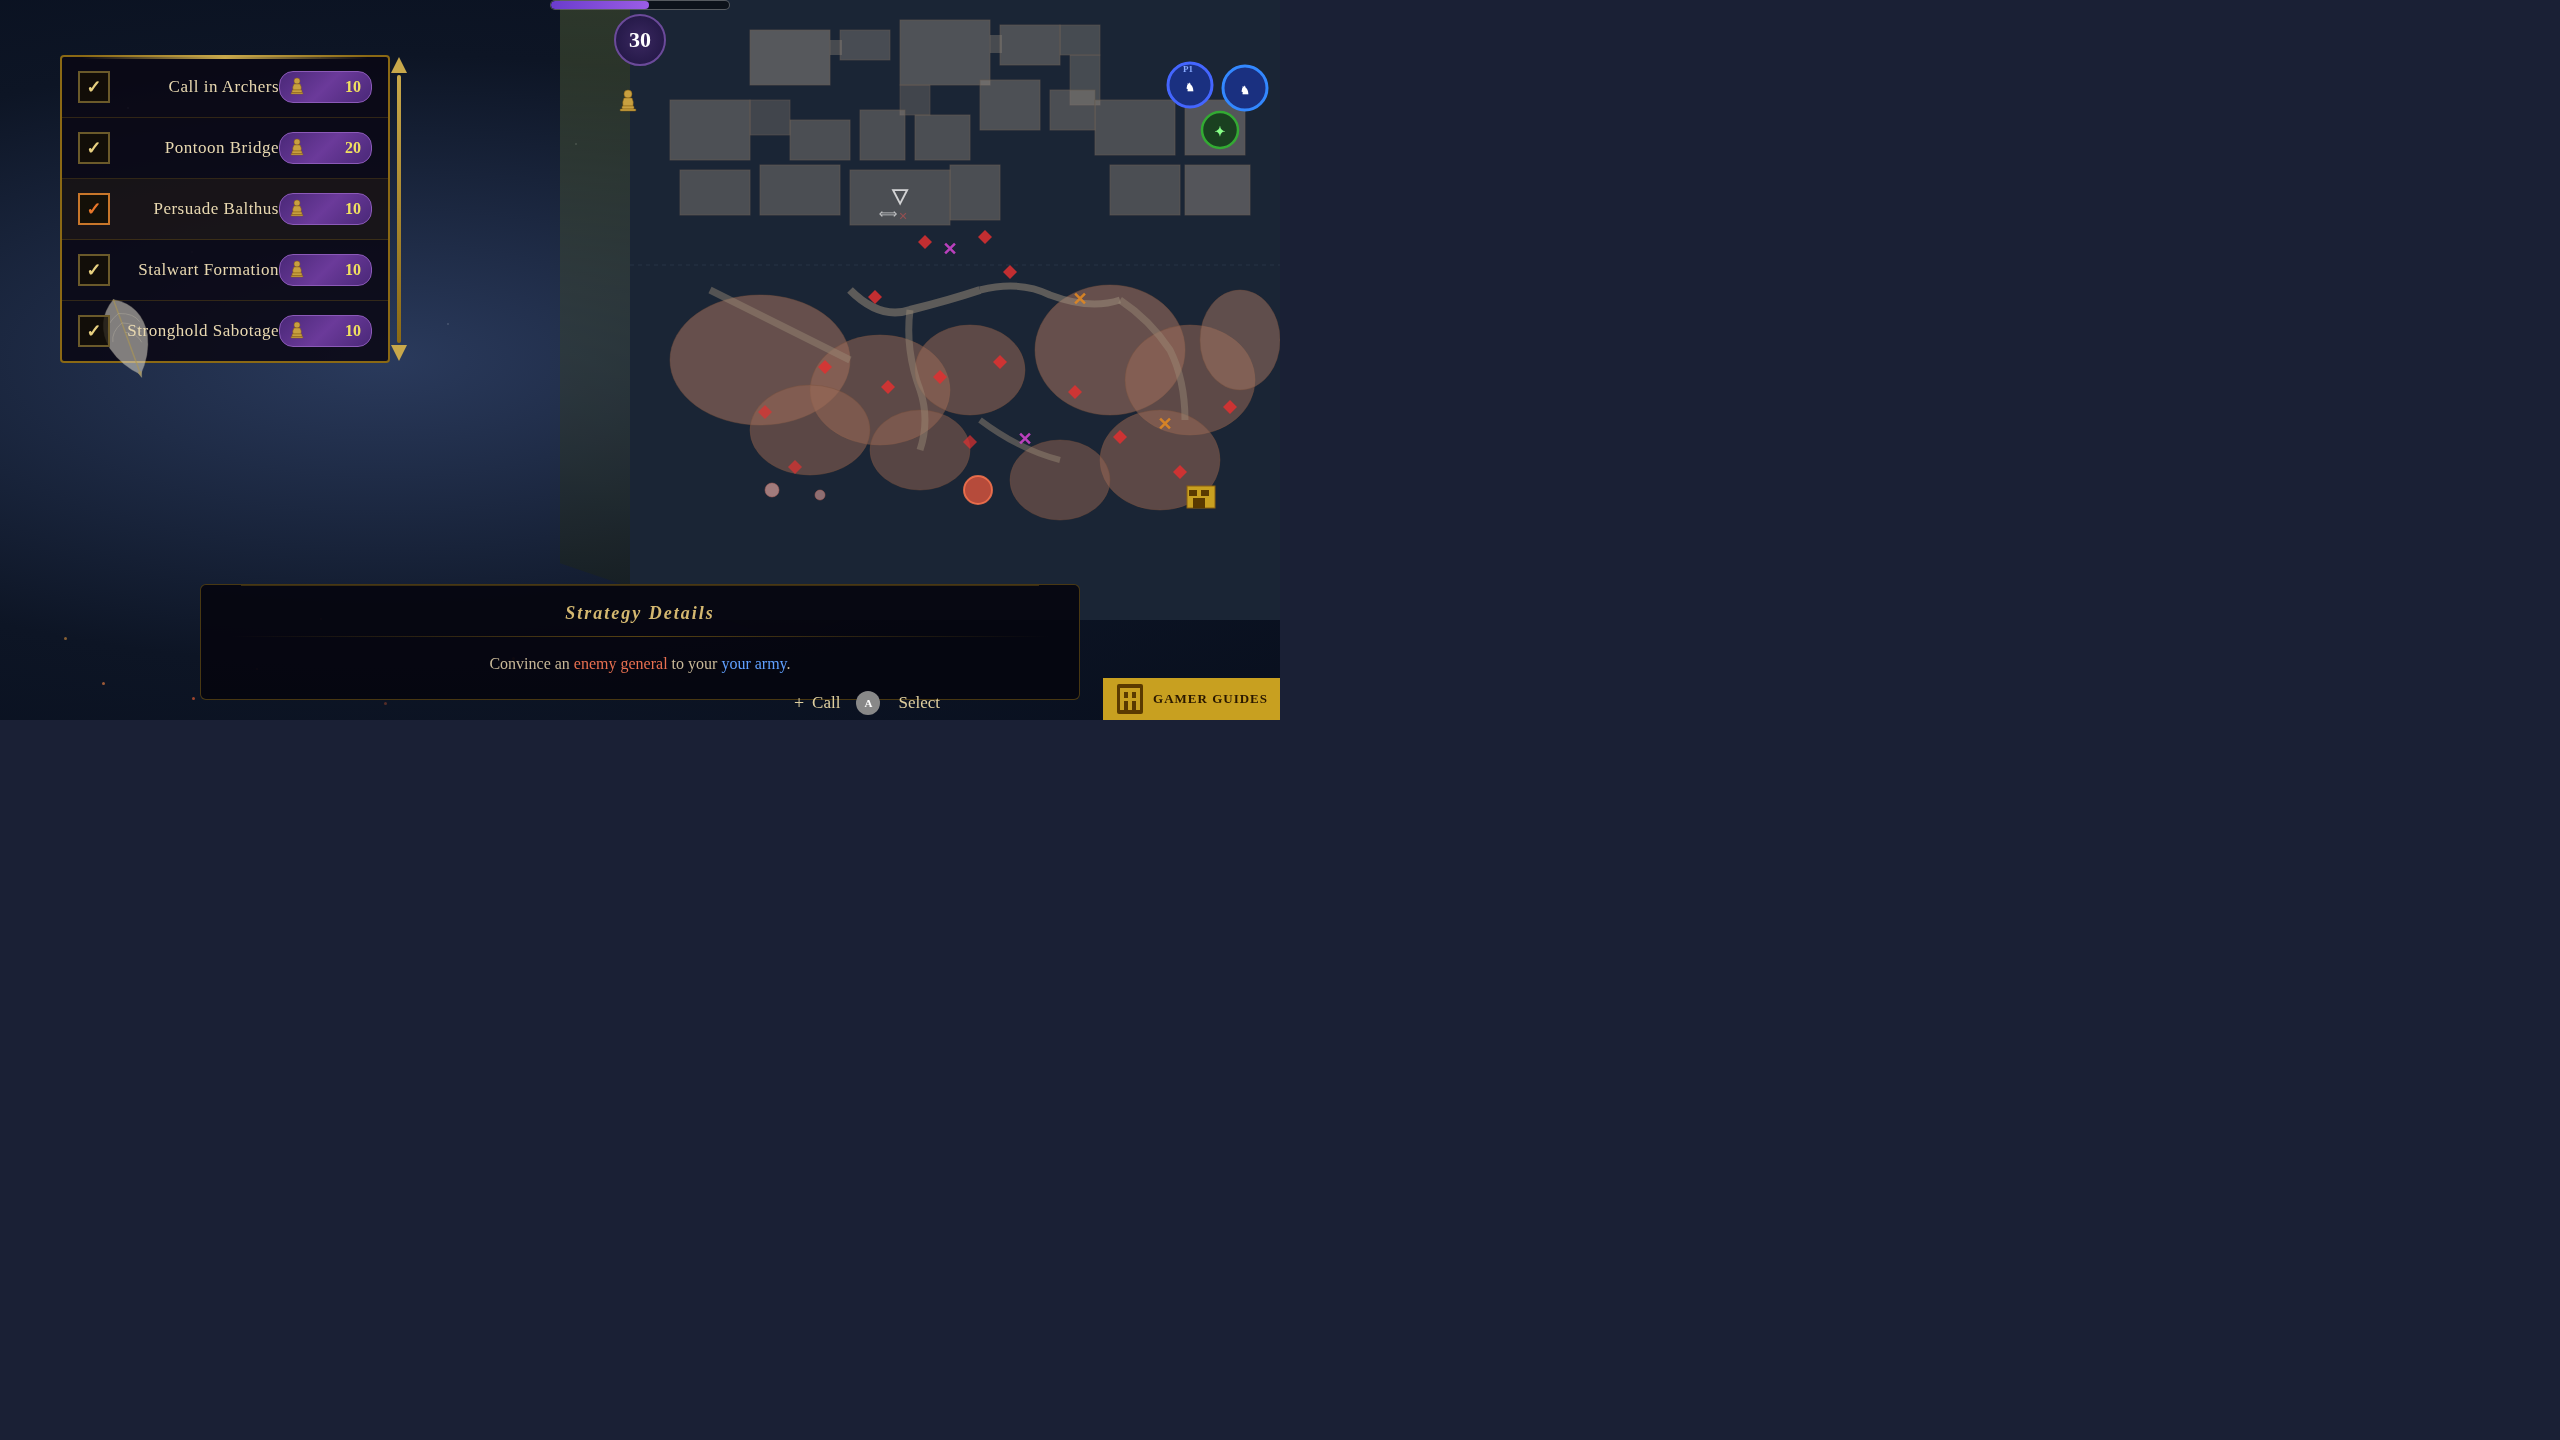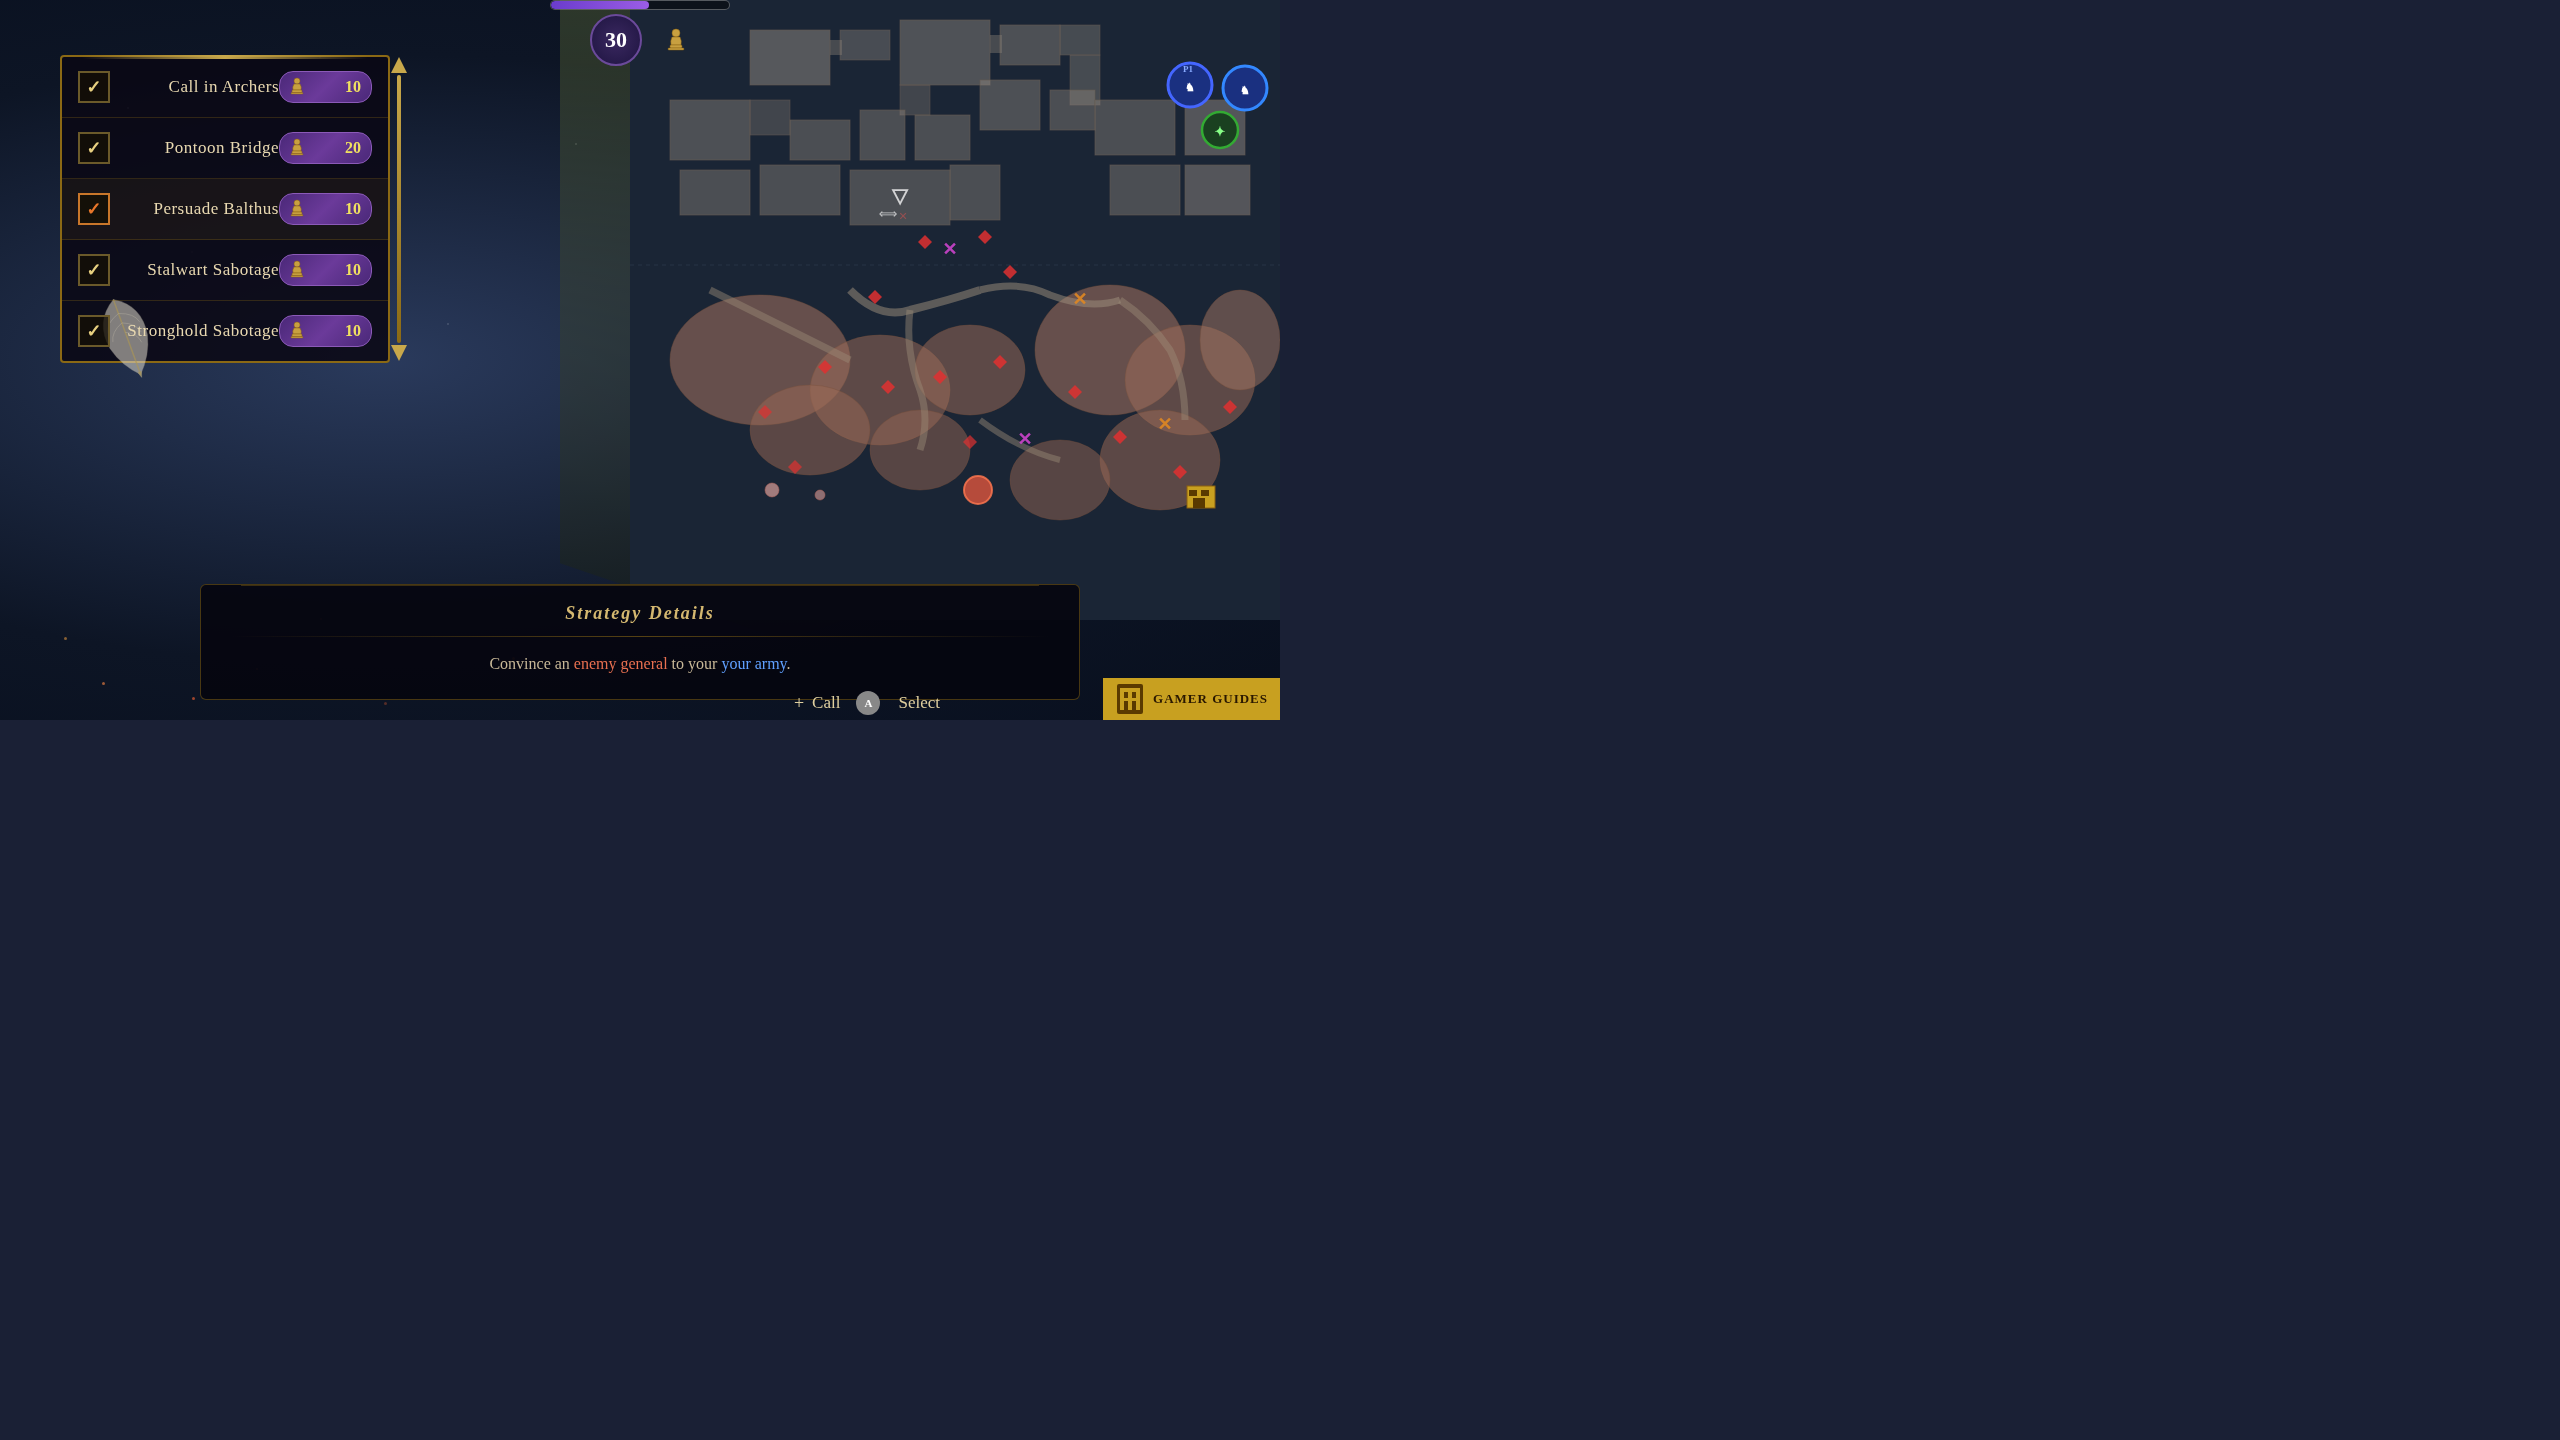--- a/index.html
+++ b/index.html
@@ -239,22 +239,22 @@
       overflow: hidden;
     }
     .health-bar-fill {
       height: 100%;
       width: 55%;
       background: linear-gradient(90deg, #6a3ccc, #9b5de5);
       border-radius: 5px;
     }
     .turn-number-container {
       display: flex;
-      flex-direction: row;
-      align-items: center;
+      flex-direction: column;
+      align-items: flex-start;
       margin-top: 4px;
       gap: 20px;
     }
     .turn-circle {
       width: 52px;
       height: 52px;
       background: radial-gradient(circle, #3a2860 0%, #1e1440 100%);
       border: 2px solid #6b4a9a;
       border-radius: 50%;
       display: flex;
@@ -505,21 +505,21 @@
 
         <path d="M33 82 L35 88 L37 82" fill="rgba(180,160,100,0.9)"></path>
       </g>
     </svg>
   </div>
 
   <div class="strategy-item">
     <div class="checkbox">
       <span class="checkmark">✓</span>
     </div>
-    <span class="strategy-name">Stalwart Sabotage</span>
+    <span class="strategy-name">Stalwart Formation</span>
     <div class="cost-badge">
       <svg class="cost-icon" viewBox="0 0 22 22" xmlns="http://www.w3.org/2000/svg">
         <g fill="#c8a040" stroke="#8b6010" stroke-width="0.5">
           <circle cx="11" cy="5" r="3"></circle>
           <path d="M8 8 Q6 11 7 14 L15 14 Q16 11 14 8 Z"></path>
           <rect x="6" y="14" width="10" height="2.5" rx="0.8"></rect>
           <rect x="5" y="16.5" width="12" height="1.5" rx="0.8"></rect>
         </g>
       </svg>
       <span class="cost-number">10</span>

